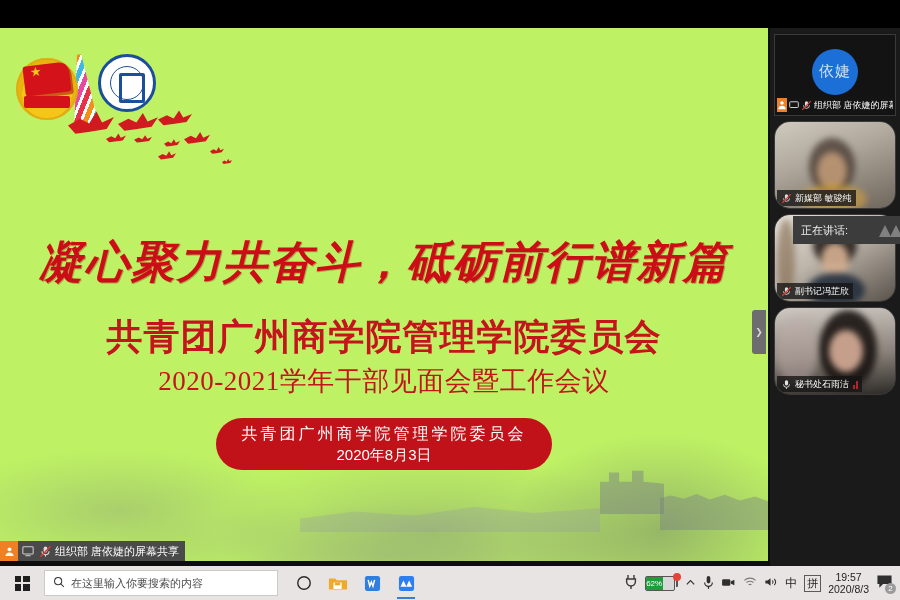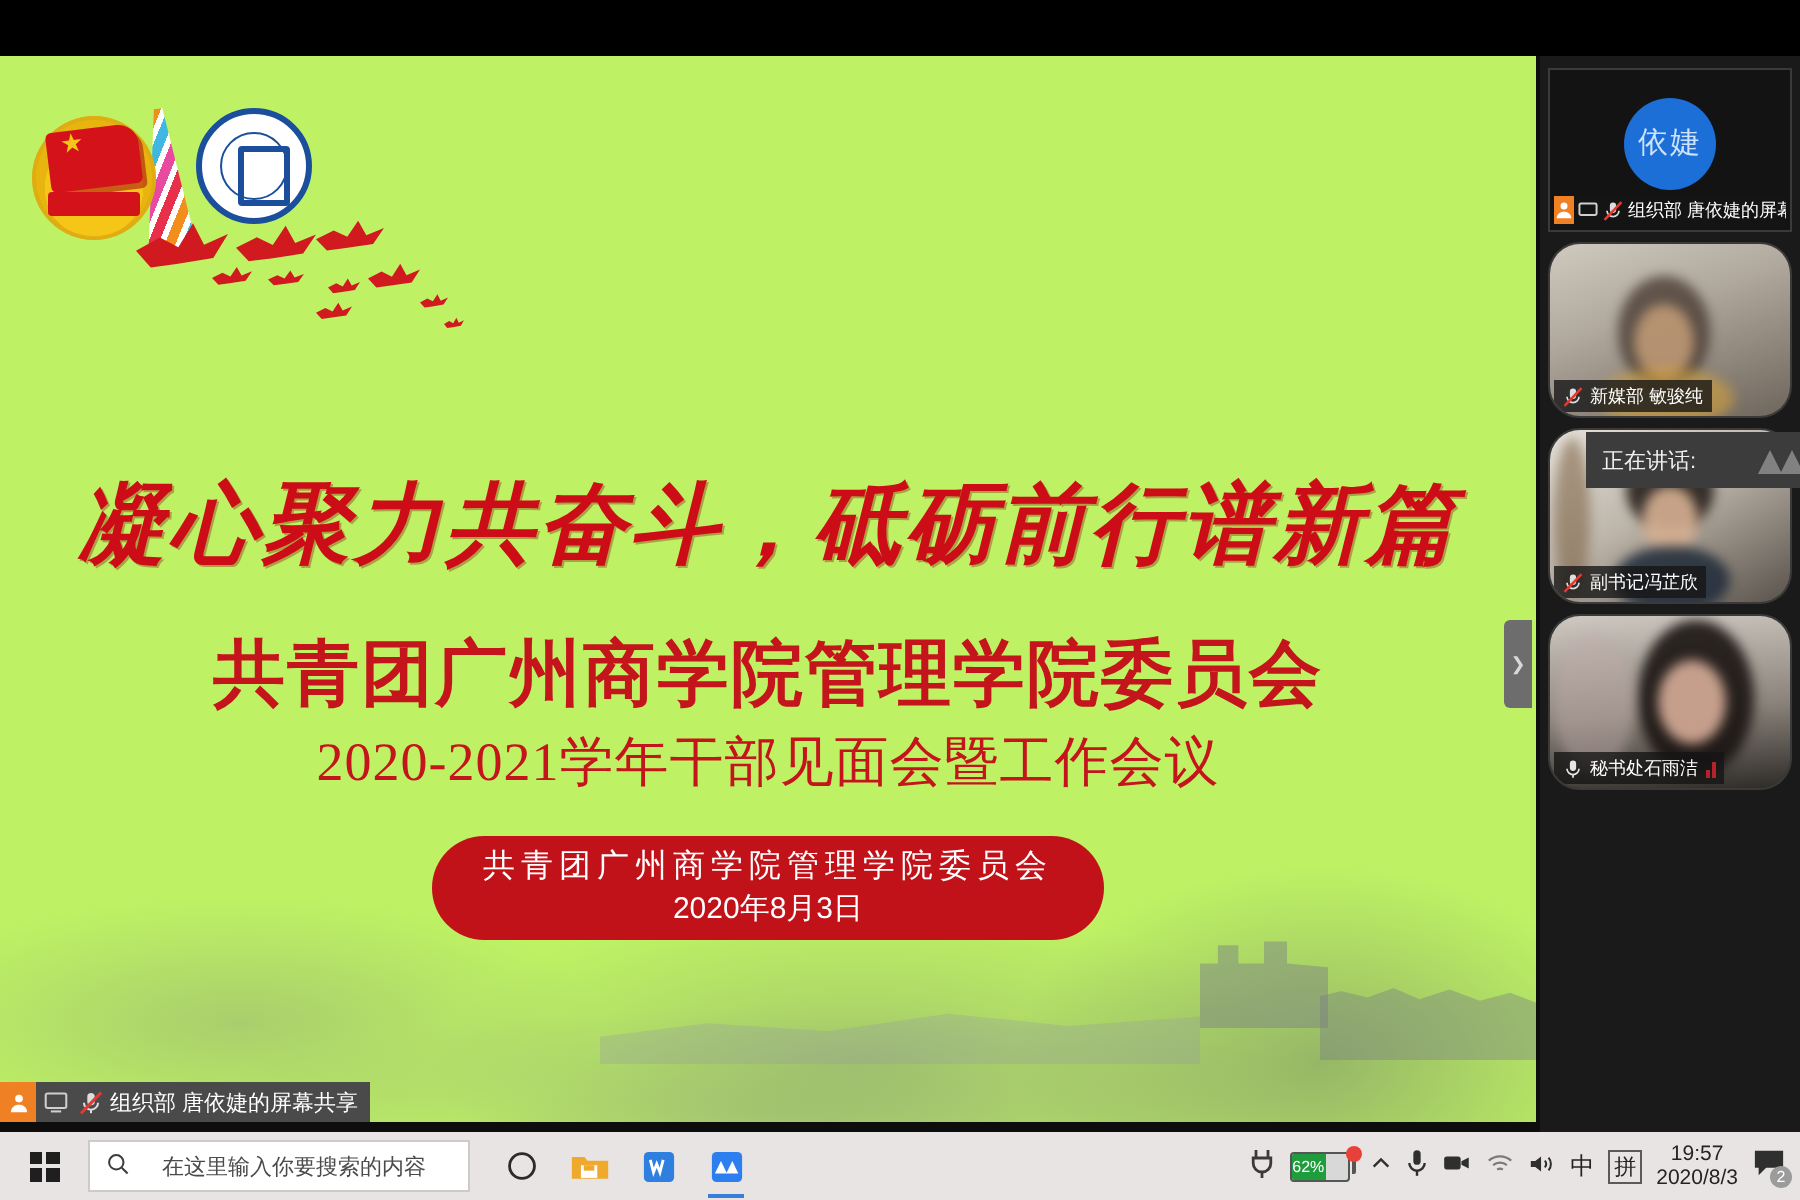--- a/index.html
+++ b/index.html
@@ -223,22 +223,22 @@
   .taskbar {
     position: absolute; left: 0; bottom: 0; width: 900px; height: 34px;
     background: #e9e4e4; display: flex; align-items: center;
   }
   .start {
     width: 44px; height: 34px; display: flex; align-items: center; justify-content: center;
   }
   .winlogo { width: 15px; height: 15px; display: grid; grid-template-columns: 1fr 1fr; grid-template-rows: 1fr 1fr; gap: 2px; }
   .winlogo i { background: #1f1f1f; display: block; }
   .searchbox {
-    width: 191px; height: 26px; background: #ffffff; border: 1px solid #cfcaca;
-    display: flex; align-items: center; gap: 16px; padding: 0 8px;
+    width: 234px; height: 26px; background: #ffffff; border: 1px solid #cfcaca;
+    display: flex; align-items: center; gap: 6px; padding: 0 8px;
     font-size: 11px; color: #4b4b4b;
   }
   .tb-icons { display: flex; align-items: center; gap: 10px; margin-left: 14px; }
   .tb-ico { width: 24px; height: 26px; display: flex; align-items: center; justify-content: center; position: relative; }
   .tb-ico.active::after {
     content: ""; position: absolute; left: 3px; right: 3px; bottom: -3px; height: 2px; background: #3a7dd8;
   }
   .tray {
     position: absolute; right: 6px; top: 0; height: 34px;
     display: flex; align-items: center; gap: 7px; font-size: 11px; color: #232323;

